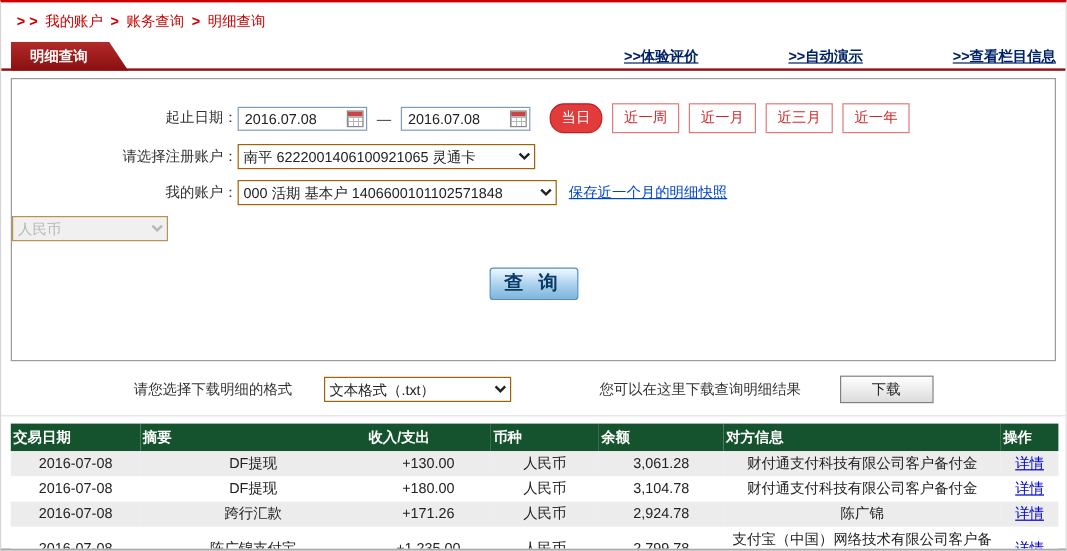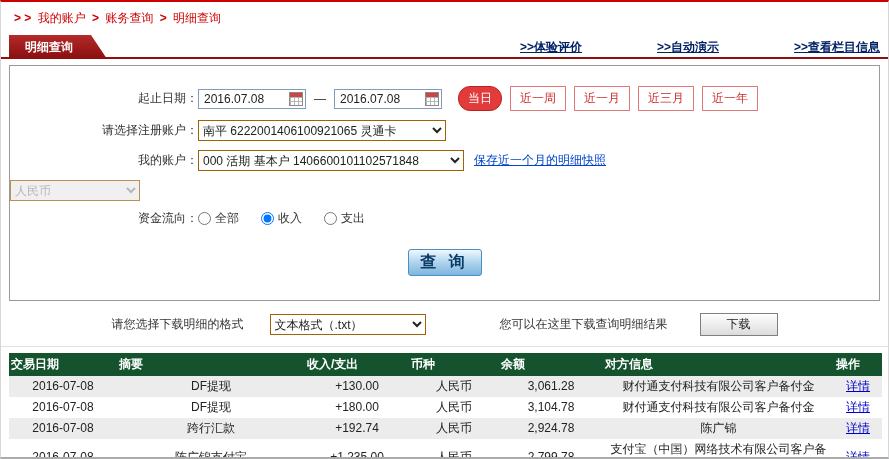--- a/index.html
+++ b/index.html
@@ -167,37 +167,20 @@
       </select>
       <a class="snapshot-link">保存近一个月的明细快照</a>
     </div>
 
     <div class="form-row">
       <select class="currency-select" disabled="">
         <option>人民币</option>
       </select>
     </div>
 
-    <div class="form-row">
-      <span class="form-label">资金流向：</span>
-      <span class="radio-group">
-        <label>
-          <input type="radio" name="flow" style="">
-          <span>全部</span>
-        </label>
-        <label>
-          <input type="radio" name="flow" checked="" style="">
-          <span>收入</span>
-        </label>
-        <label>
-          <input type="radio" name="flow" style="">
-          <span>支出</span>
-        </label>
-      </span>
-    </div>
 
     <button class="query-btn">查 询</button>
   </div>
 
   <div class="download-row">
     <span>请您选择下载明细的格式</span>
     <select class="format-select">
       <option>文本格式（.txt）</option>
     </select>
     <span class="download-hint">您可以在这里下载查询明细结果</span>
@@ -242,21 +225,21 @@
         <td>DF提现</td>
         <td class="amount">+180.00</td>
         <td>人民币</td>
         <td>3,104.78</td>
         <td>财付通支付科技有限公司客户备付金</td>
         <td><a class="detail-link">详情</a></td>
       </tr>
       <tr class="row-odd">
         <td>2016-07-08</td>
         <td>跨行汇款</td>
-        <td class="amount">+192.74</td>
+        <td class="amount">+171.26</td>
         <td>人民币</td>
         <td>2,924.78</td>
         <td>陈广锦</td>
         <td><a class="detail-link">详情</a></td>
       </tr>
       <tr class="row-even">
         <td>2016-07-08</td>
         <td>陈广锦支付宝</td>
         <td class="amount">+1,235.00</td>
         <td>人民币</td>

